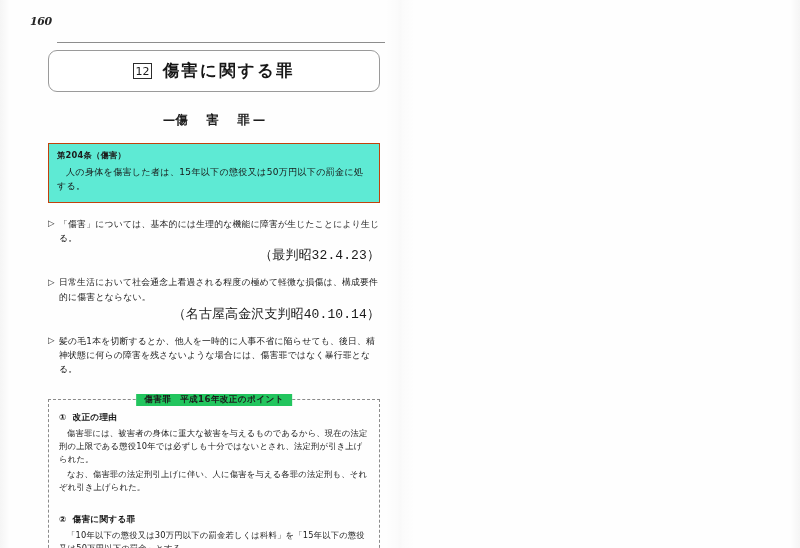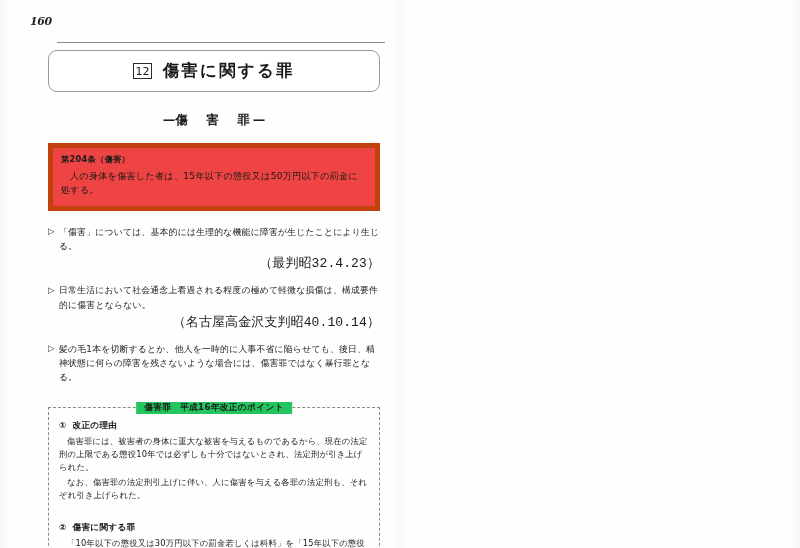--- a/index.html
+++ b/index.html
@@ -154,23 +154,23 @@
     letter-spacing: 3px;
     color: #1d1d1d;
   }
   .subtitle .dash {
     letter-spacing: 0;
     font-weight: 700;
   }
 
   .article-box {
     margin-top: 14px;
-    border: 5px solid #c2410c;
+    border: 1px solid #c2410c;
     padding: 6px 8px 8px 8px;
-    background: #ef4444;
+    background: #5eead4;
   }
   .article-head {
     font-family: "DejaVu Sans", "Liberation Sans", sans-serif;
     font-weight: 700;
     font-size: 8.3px;
     letter-spacing: 0.2px;
     color: #1c1c1c;
   }
   .article-text {
     margin-top: 5px;

